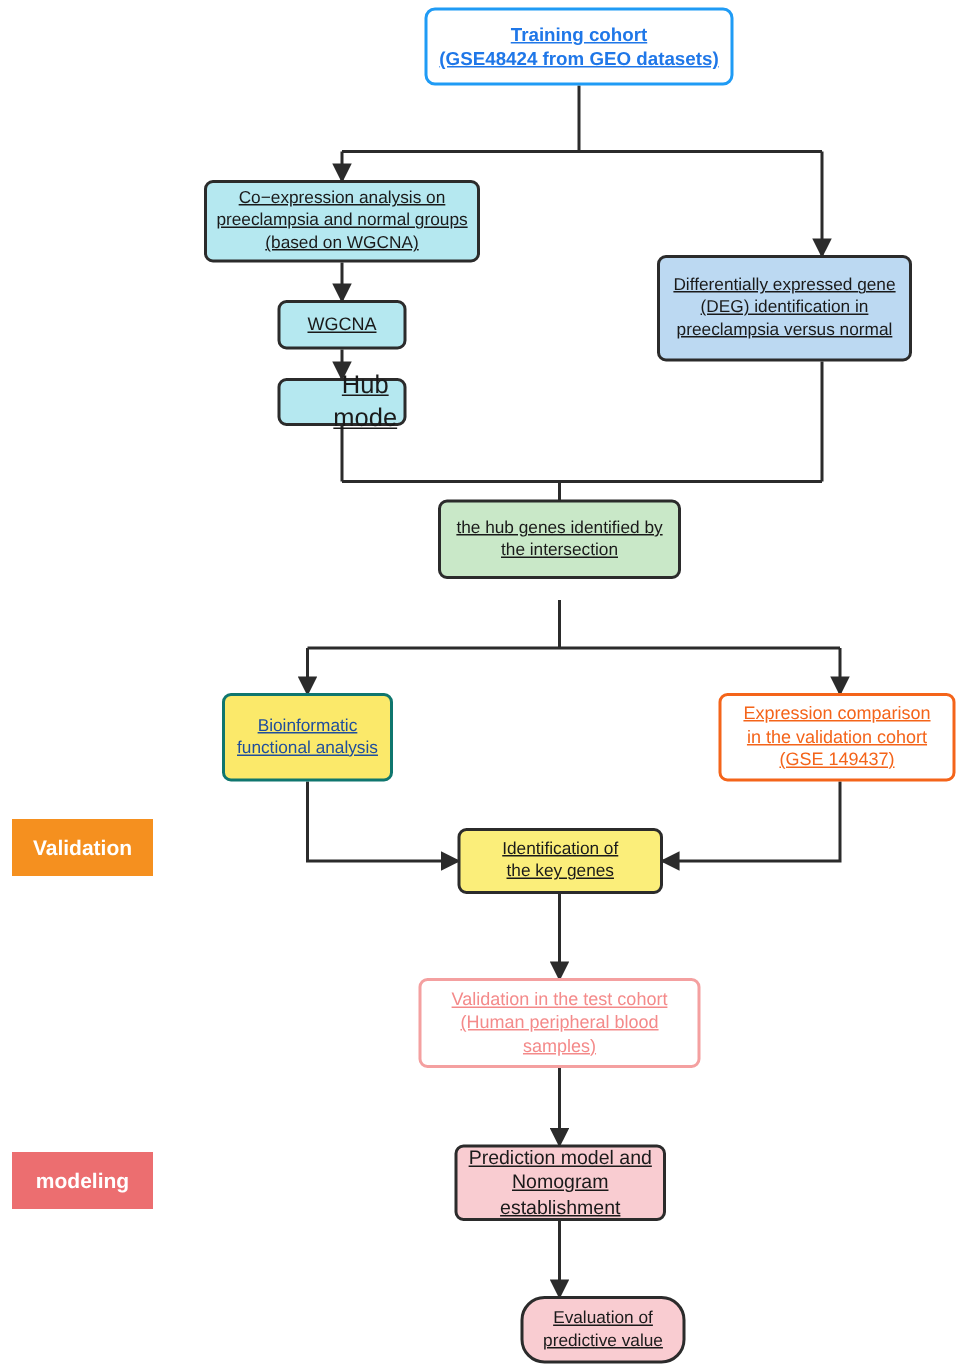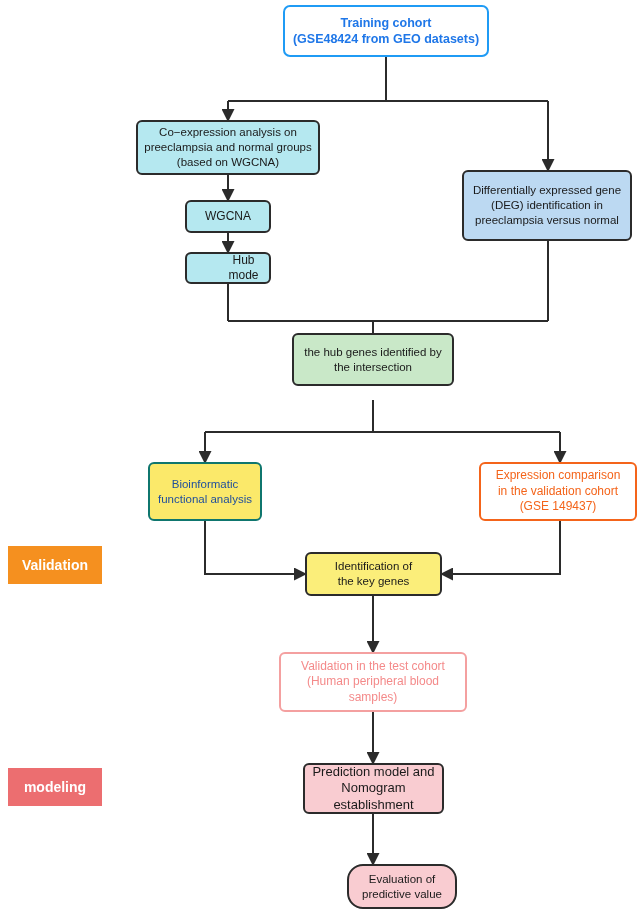--- a/index.html
+++ b/index.html
@@ -25,20 +25,21 @@
   .node {
     position: absolute;
     box-sizing: border-box;
     display: flex;
     align-items: center;
     justify-content: center;
     text-align: center;
     line-height: 1.28;
     white-space: pre-line;
     z-index: 2;
+    text-decoration: underline;
   }
   .stage-label {
     position: absolute;
     box-sizing: border-box;
     display: flex;
     align-items: center;
     justify-content: center;
     color: #ffffff;
     font-weight: bold;
     z-index: 2;
@@ -99,31 +100,31 @@
     <span>Training cohort
 (GSE48424 from GEO datasets)</span>
   </div>
 
   <div class="node" style="left:136px; top:120px; width:184px; height:55px; background:#b5e8f0; border:2px solid #2b2b2b; border-radius:6px; color:#1a1a1a; font-size:11.5px;">
     <span>Co−expression analysis on
 preeclampsia and normal groups
 (based on WGCNA)</span>
   </div>
 
-  <div class="node" style="left:462px; top:170px; width:170px; height:71px; background:#bcd9f2; border:2px solid #2b2b2b; border-radius:6px; color:#1a1a1a; font-size:11.5px;">
+  <div class="node" style="left:438px; top:170px; width:170px; height:71px; background:#bcd9f2; border:2px solid #2b2b2b; border-radius:6px; color:#1a1a1a; font-size:11.5px;">
     <span>Differentially expressed gene
 (DEG) identification in
 preeclampsia versus normal</span>
   </div>
 
   <div class="node" style="left:185px; top:200px; width:86px; height:33px; background:#b5e8f0; border:2px solid #2b2b2b; border-radius:6px; color:#1a1a1a; font-size:12px;">
     <span>WGCNA</span>
   </div>
 
-  <div class="node" style="left:185px; top:252px; width:86px; height:32px; background:#b5e8f0; border:2px solid #2b2b2b; border-radius:6px; color:#1a1a1a; font-size:12px;padding-left:31px;">
+  <div class="node" style="left:185px; top:252px; width:86px; height:32px; background:#b5e8f0; border:2px solid #2b2b2b; border-radius:6px; color:#1a1a1a; font-size:17px;padding-left:31px;">
     <span>Hub mode</span>
   </div>
 
   <div class="node" style="left:292px; top:333px; width:162px; height:53px; background:#c9e8c8; border:2px solid #2b2b2b; border-radius:6px; color:#1a1a1a; font-size:11.5px;">
     <span>the hub genes identified by
 the intersection</span>
   </div>
 
   <div class="node" style="left:148px; top:462px; width:114px; height:59px; background:#fbe96a; border:2px solid #0f766e; border-radius:6px; color:#1f4e9c; font-size:11.5px;">
     <span>Bioinformatic

